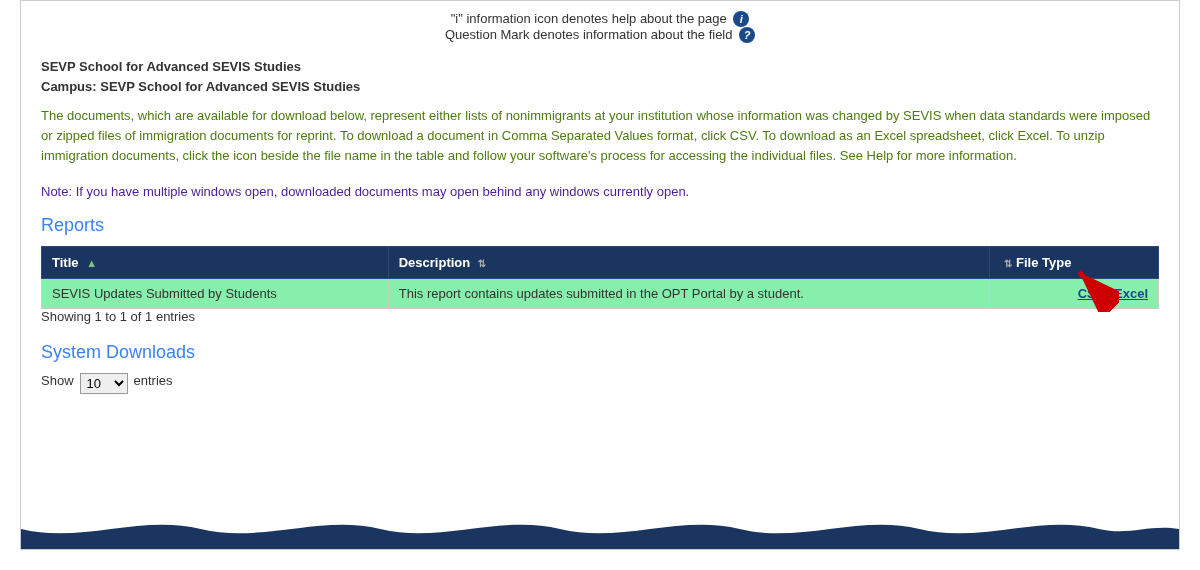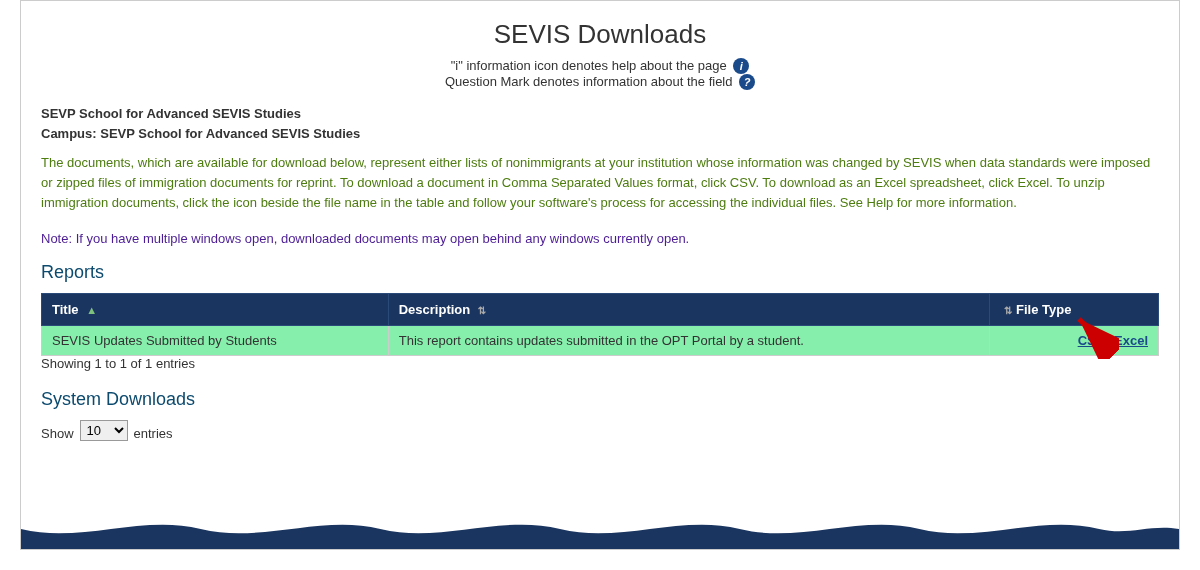--- a/index.html
+++ b/index.html
@@ -63,21 +63,21 @@
       margin-bottom: 18px;
       color: #4d7c0f;
     }
     .note-text {
       font-size: 13px;
       color: #4c1d95;
       margin-bottom: 16px;
     }
     .section-heading {
       font-size: 18px;
-      color: #0c4a6e;
+      color: #3b82f6;
       margin-bottom: 10px;
       font-weight: normal;
     }
     
     .reports-table {
       width: 100%;
       border-collapse: collapse;
     }
     .reports-table thead tr {
       background: #1a3560;
@@ -133,21 +133,21 @@
       font-size: 13px;
       color: #333;
       margin-bottom: 18px;
     }
     
     .system-downloads-section {
       margin-top: 10px;
     }
     .show-entries-row {
       display: flex;
-      align-items: flex-end;
+      align-items: flex-start;
       gap: 6px;
       font-size: 13px;
       margin-bottom: 8px;
     }
     .entries-select {
       border: 1px solid #999;
       padding: 1px 2px;
       font-size: 13px;
     }
     
@@ -162,21 +162,20 @@
     .wave-bottom svg {
       width: 100%;
       height: 40px;
     }
   </style>
 </head>
 <body>
 
 <div class="page-wrapper">
 
-  <h1 class="page-title">SEVIS Downloads</h1>
 
   <div class="info-lines">
     <p>
       <span>"i" information icon denotes help about the page</span>
       <span class="info-icon">i</span>
     </p>
     <p>
       <span>Question Mark denotes information about the field</span>
       <span class="info-icon">?</span>
     </p>

